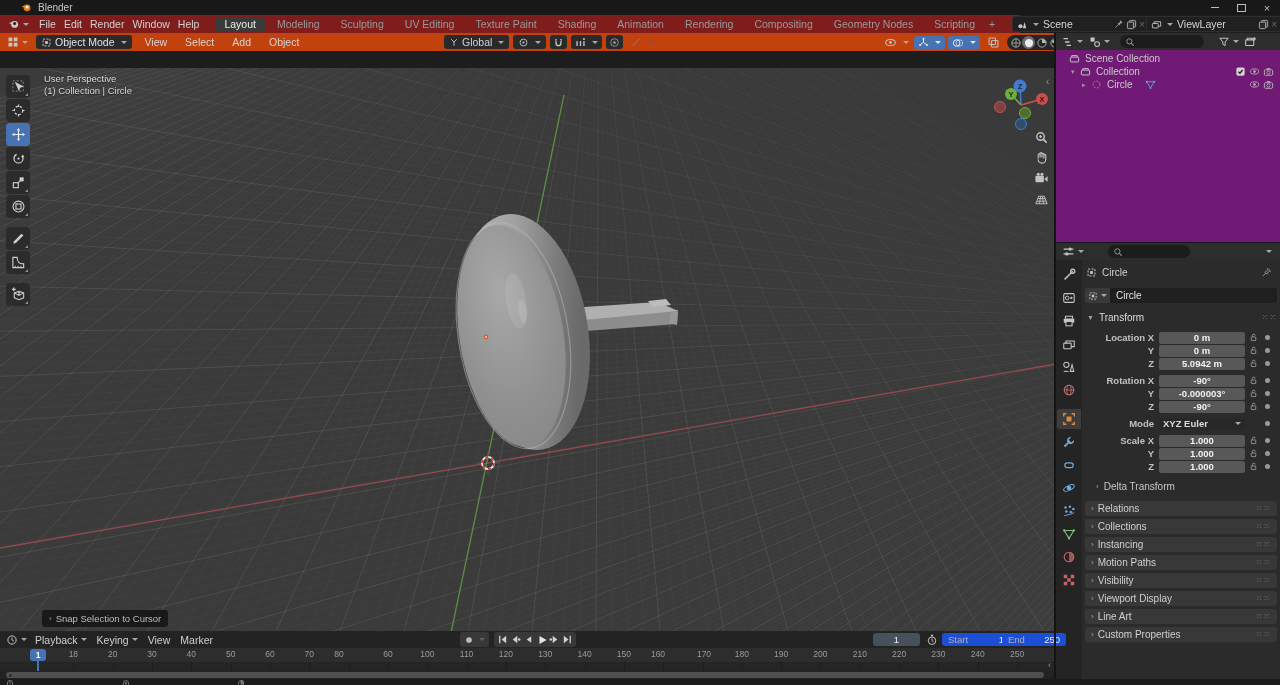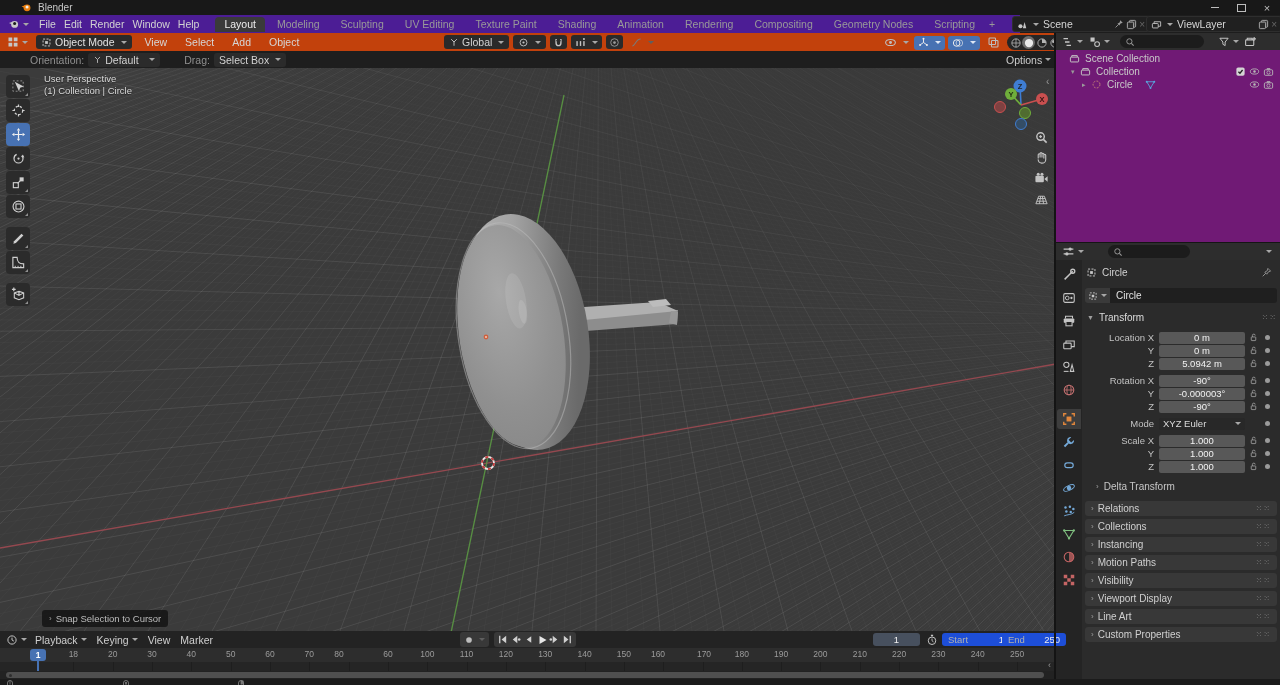--- a/index.html
+++ b/index.html
@@ -8,21 +8,21 @@
        -webkit-user-select:none;user-select:none;}
   .abs{position:absolute;}
   .row{display:flex;align-items:center;}
   .caret{width:0;height:0;border-left:3px solid transparent;border-right:3px solid transparent;
          border-top:3.5px solid #a8a8a8;display:inline-block;margin-left:3px;flex:none;}
   .caret.dim{border-top-color:#5f5f5f;}
   .icon{display:inline-flex;align-items:center;justify-content:center;flex:none;color:#c5c5c5;}
   .icon svg{display:block;}
   
   #titlebar{left:0;top:0;width:1280px;height:15px;background:#181818;}
-  #menubar{left:0;top:15px;width:1020px;height:18px;background:#4c1d95;}
+  #menubar{left:0;top:15px;width:1020px;height:18px;background:#7f1d1d;}
   .menu-item{padding:0 4px;color:#d2d2d2;cursor:default;}
   .ws-tab{padding:1px 9px 2px;color:#999;border-radius:4px 4px 0 0;white-space:nowrap;}
   .ws-tab.active{background:#3a3a3a;color:#ededed;}
   .idfield{background:#202020;border:1px solid #2e2e2e;border-radius:3px;height:14px;display:flex;align-items:center;padding:0 4px;gap:2px;}
   
   #vph{left:0;top:33px;width:1056px;height:18px;background:#c2410c;}
   #vpts{left:0;top:51px;width:1056px;height:17px;background:#1e1e1e;}
   .pill{background:#2a2a2a;border-radius:3px;height:14px;display:flex;align-items:center;padding:0 5px;gap:3px;}
   .pill.blue{background:#4772b3;}
   .hdr-menu{color:#d6d6d6;padding:0 5px;}
@@ -38,21 +38,21 @@
   
   #outliner{left:1056px;top:33px;width:224px;height:209px;background:#701a75;}
   #outliner-hdr{left:0;top:0;width:224px;height:17px;background:#2d2d2d;}
   .ot-row{height:13px;display:flex;align-items:center;font-size:10px;color:#c9c9c9;}
   .srch{background:#1c1c1c;border-radius:7px;height:13px;display:flex;align-items:center;padding:0 5px;gap:3px;}
   #props{left:1056px;top:242px;width:224px;height:437px;background:#2b2b2b;border-top:1px solid #151515;}
   #ptabs{position:absolute;left:0;top:17px;width:26px;height:420px;background:#242424;display:flex;flex-direction:column;align-items:center;padding-top:5px;box-sizing:border-box;}
   .ptab{width:24px;height:20px;display:flex;align-items:center;justify-content:center;border-radius:3px 0 0 3px;margin-bottom:3px;}
   .ptab.active{background:#3d3d3d;}
   .ptab.gap{margin-top:6px;}
-  .prow{display:flex;align-items:center;height:13px;}
+  .prow{display:flex;align-items:center;height:13px;font-weight:bold;}
   .prow .lab{width:70px;text-align:right;padding-right:5px;color:#c2c2c2;font-size:9.5px;}
   .prow .field{width:86px;height:12px;background:#585858;border-radius:2px;color:#f2f2f2;font-size:9.5px;
                display:flex;align-items:center;justify-content:center;}
   .prow .field.drop{background:#282828;justify-content:space-between;padding:0 4px;width:78px;color:#dcdcdc;}
   .prow .lockw{width:16px;display:flex;justify-content:center;}
   .prow .dot{width:5px;height:5px;border-radius:50%;background:#9a9a9a;margin-left:4px;}
   .prow.gap{margin-top:4px;}
   .panelhdr{height:15px;background:#383838;border-radius:3px;display:flex;align-items:center;padding:0 6px;margin-bottom:3px;color:#d0d0d0;font-size:10px;gap:4px;}
   .tri{color:#9f9f9f;font-size:8px;}
   .dots{margin-left:auto;color:#6f6f6f;font-size:8px;letter-spacing:1px;}
@@ -305,41 +305,20 @@
             <svg width="12" height="12" viewBox="0 0 16 16">
               <circle cx="8" cy="8" r="5.5" fill="none" stroke="#b5b5b5" stroke-width="1.2"></circle>
               <circle cx="6" cy="6" r="2" fill="#b5b5b5"></circle>
             </svg>
           </div>
         <span class="caret" style="margin:0 2px"></span>
       </div>
     </div>
   </div>
 
-  <div class="abs row" id="vpts">
-    <span class="dimlab" style="margin-left:30px">Orientation:</span>
-    <div class="pill" style="margin-left:4px;width:62px;background:#2b2b2b">
-      <span class="icon">
-          <svg width="9" height="9" viewBox="0 0 16 16">
-            <path d="M8 14 V8 M8 8 L3.5 3.5 M8 8 L12.5 3.5" fill="none" stroke="#c5c5c5" stroke-width="1.5"></path>
-          </svg>
-        </span>
-      <span>Default</span>
-      <span class="caret" style="margin-left:auto"></span>
-    </div>
-    <span class="dimlab" style="margin-left:24px">Drag:</span>
-    <div class="pill" style="margin-left:4px;background:#2b2b2b">
-      <span>Select Box</span>
-      <span class="caret"></span>
-    </div>
-    <div class="row" style="position:absolute;left:1006px">
-      <span style="color:#cdcdcd">Options</span>
-      <span class="caret"></span>
-    </div>
-  </div>
 
   <div class="abs" id="viewport">
     <svg id="vpsvg" width="1056" height="563" style="position:absolute;left:0;top:0">
       <defs>
         <linearGradient id="discRim" x1="0" y1="0" x2="1" y2="0.35">
           <stop offset="0" stop-color="#bcbcbc"></stop>
             <stop offset="0.5" stop-color="#a3a3a3"></stop>
             <stop offset="0.85" stop-color="#787878"></stop>
             <stop offset="1" stop-color="#6a6a6a"></stop>
         </linearGradient>

